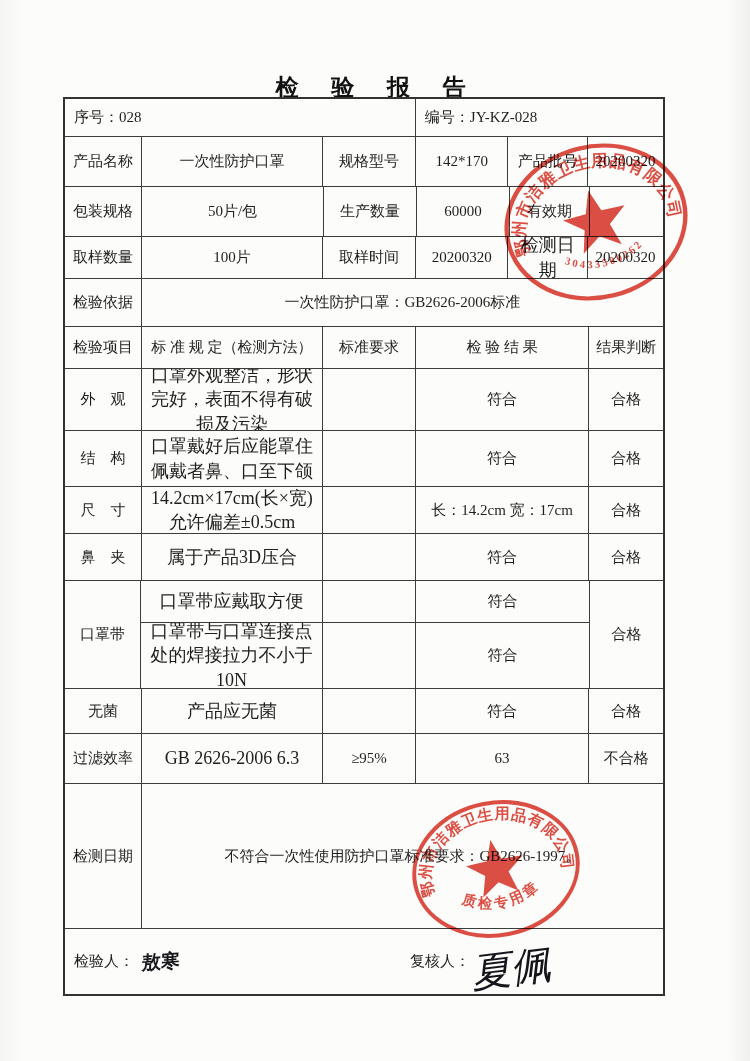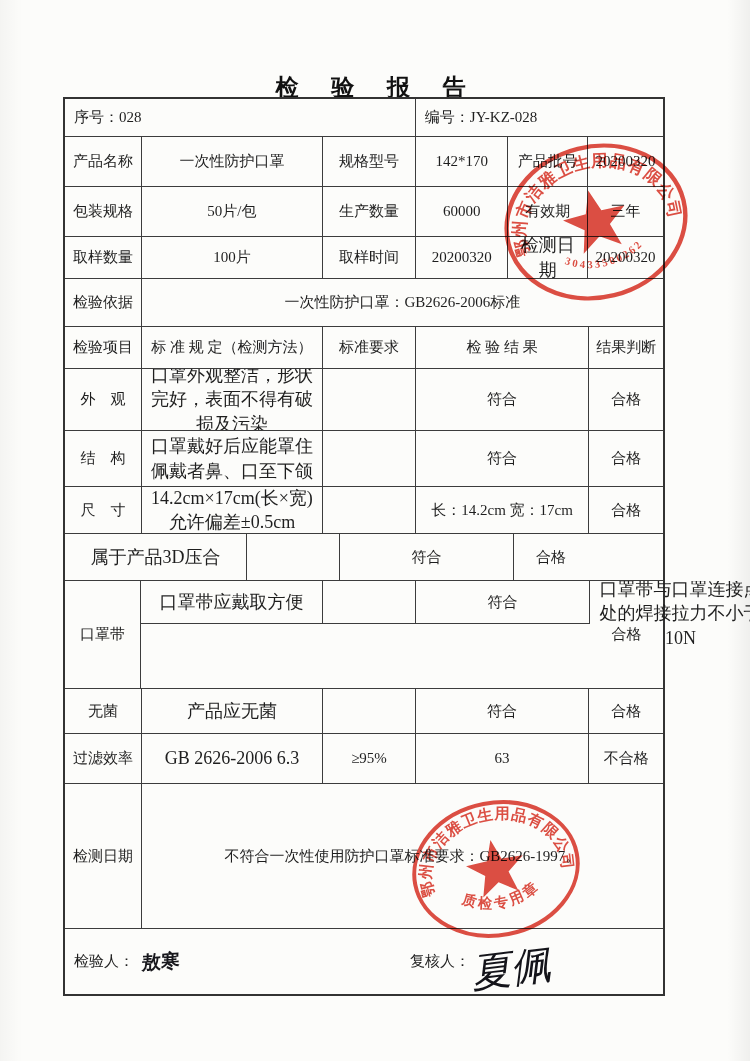--- a/index.html
+++ b/index.html
@@ -24,21 +24,21 @@
   .r.noB { border-bottom:none; }
   .c {
     border-right:1px solid #3c3c3c;
     display:flex; align-items:center; justify-content:center;
     text-align:center; font-size:15px; line-height:1.35;
     padding:2px 5px; overflow:hidden;
   }
   .c.last { border-right:none; }
   .c.left { justify-content:flex-start; text-align:left; padding-left:9px; }
   .c.small { font-size:18px; }
-  .stack { display:flex; }
+  .stack { display:flex; flex-direction:column; }
   .sig-row { font-size:15px; }
   .sig1 {
     font-size:19px; font-weight:600; margin-left:8px;
     transform:rotate(-4deg) skewX(-6deg); display:inline-block; color:#17171c;
   }
   .sig2 {
     font-size:40px; font-weight:500; margin-left:4px; margin-top:14px;
     transform:rotate(-7deg) skewX(-14deg); display:inline-block; color:#14141a;
     line-height:0.9;
   }
@@ -75,21 +75,20 @@
       <div class="c" style="width:80px">产品批号</div>
       <div class="c last" style="width:75px">20200320</div>
     </div>
 
     <div class="r" style="height:50px">
       <div class="c" style="width:77px">包装规格</div>
       <div class="c" style="width:182px">50片/包</div>
       <div class="c" style="width:93px">生产数量</div>
       <div class="c" style="width:93px">60000</div>
       <div class="c" style="width:80px">有效期</div>
-      <div class="c last" style="width:75px">三年</div>
     </div>
 
     <div class="r" style="height:42px">
       <div class="c" style="width:77px">取样数量</div>
       <div class="c" style="width:182px">100片</div>
       <div class="c" style="width:93px">取样时间</div>
       <div class="c" style="width:93px">20200320</div>
       <div class="c small" style="width:80px">检测日期</div>
       <div class="c last" style="width:75px">20200320</div>
     </div>
@@ -125,20 +124,21 @@
 
     <div class="r" style="height:47px">
       <div class="c" style="width:77px">尺　寸</div>
       <div class="c small" style="width:182px">14.2cm×17cm(长×宽) 允许偏差±0.5cm</div>
       <div class="c" style="width:93px"></div>
       <div class="c" style="width:174px">长：14.2cm 宽：17cm</div>
       <div class="c last" style="width:74px">合格</div>
     </div>
 
     <div class="r" style="height:47px">
+      <div class="c" style="width:77px">鼻　夹</div>
       <div class="c small" style="width:182px">属于产品3D压合</div>
       <div class="c" style="width:93px"></div>
       <div class="c" style="width:174px">符合</div>
       <div class="c last" style="width:74px">合格</div>
     </div>
 
     <div class="r" style="height:108px">
       <div class="c" style="width:77px">口罩带</div>
       <div class="stack" style="width:449px">
         <div class="r" style="height:43px">

